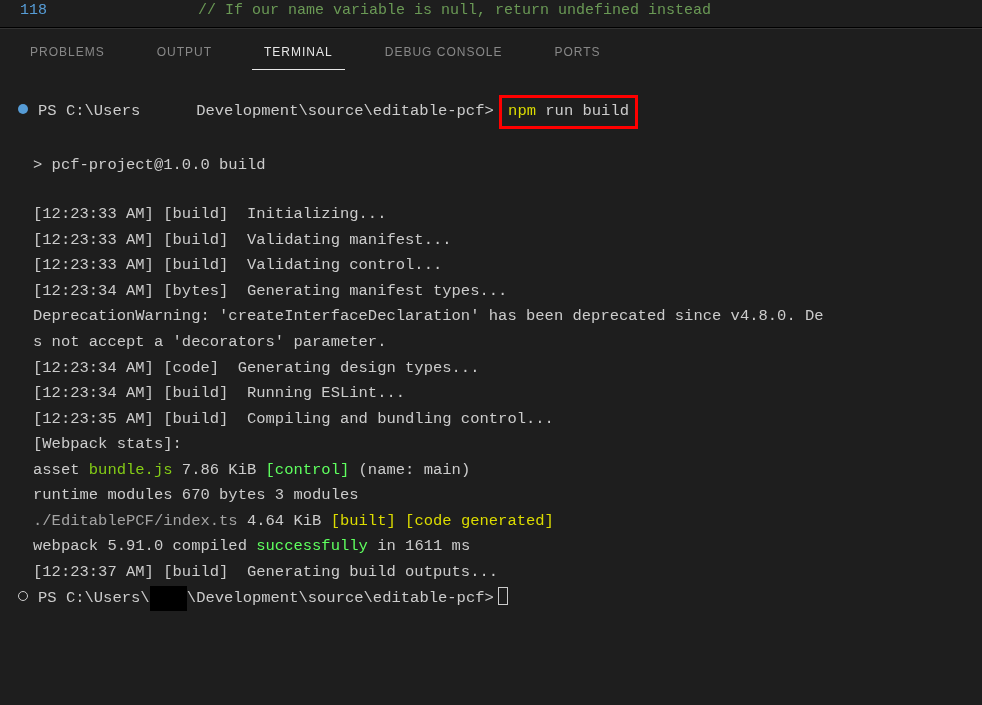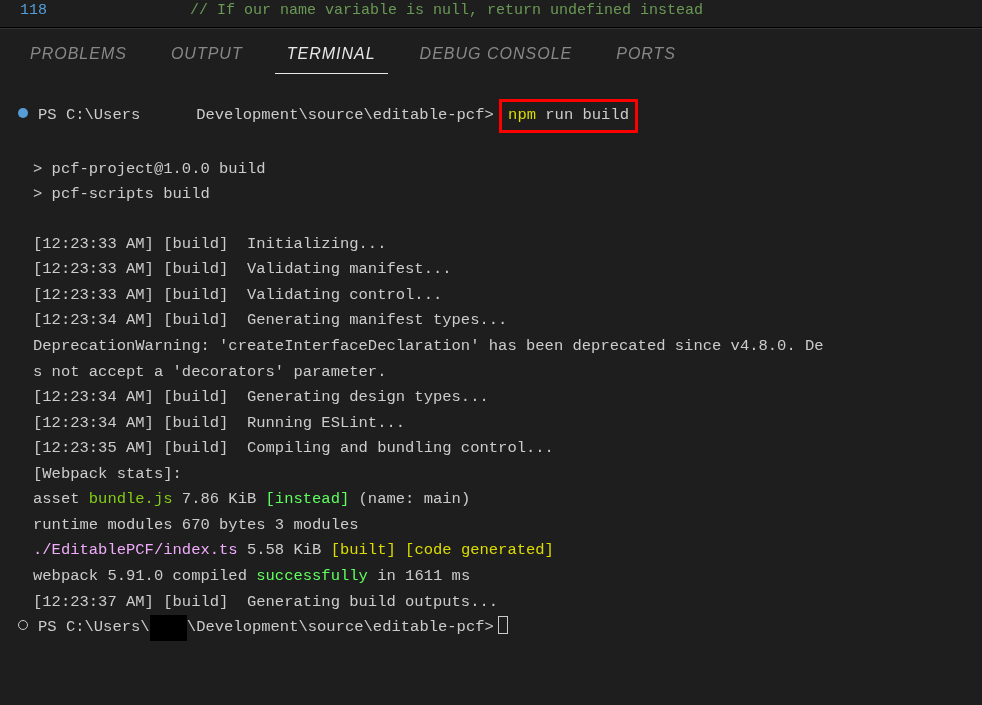--- a/index.html
+++ b/index.html
@@ -1,18 +1,19 @@
 <!DOCTYPE html>
 <html><head>
   <meta charset="utf-8">
   <style>
     * {
       margin: 0;
       padding: 0;
       box-sizing: border-box;
+      gap: 8px;
     }
     body {
       width: 982px;
       height: 705px;
       background: #1e1e1e;
       font-family: 'Consolas', 'Courier New', monospace;
       font-size: 15px;
       color: #cccccc;
       overflow: hidden;
     }
@@ -34,26 +35,25 @@
     }
     .panel-tabs {
       display: flex;
       padding: 10px 18px 0 18px;
       background: #1e1e1e;
       border-top: 1px solid #333;
     }
     .panel-tab {
       padding: 6px 12px 10px 12px;
       margin-right: 20px;
-      font-size: 16px;
+      font-size: 12px;
       font-family: -apple-system, 'Segoe UI', sans-serif;
       color: #888;
       cursor: pointer;
       letter-spacing: 1px;
-      font-style: italic;
     }
     .panel-tab.active {
       color: #e7e7e7;
       border-bottom: 1px solid #e7e7e7;
     }
     .terminal {
       padding: 25px 18px 10px 18px;
       line-height: 1.65;
       font-size: 15.5px;
     }
@@ -81,21 +81,21 @@
       width: 10px;
       height: 10px;
       border: 1.5px solid #cccccc;
       border-radius: 50%;
       margin-right: 10px;
       vertical-align: 1px;
     }
     .yellow { color: #dcdc00; }
     .green { color: #5fff5f; }
     .teal { color: #84cc16; }
-    .dark-teal { color: #f0abfc; }
+    .dark-teal { color: #a3a3a3; }
     .highlight-box {
       border: 3px solid #ff0000;
       padding: 1px 6px;
       display: inline-block;
       margin-left: -4px;
     }
     .cursor-block {
       display: inline-block;
       width: 10px;
       height: 18px;
@@ -122,31 +122,30 @@
   <div class="panel-tab">OUTPUT</div>
   <div class="panel-tab active">TERMINAL</div>
   <div class="panel-tab">DEBUG CONSOLE</div>
   <div class="panel-tab">PORTS</div>
 </div>
 
 <div class="terminal">
   <div class="terminal-line"><span class="bullet-filled"></span><span>PS C:\Users      Development\source\editable-pcf&gt;</span> <span class="highlight-box"><span class="yellow">npm</span><span> run build</span></span></div>
   <div class="blank-line"></div>
   <div class="terminal-line indent">&gt; pcf-project@1.0.0 build</div>
-  <div class="terminal-line indent">&gt; pcf-scripts build</div>
   <div class="blank-line"></div>
   <div class="terminal-line indent">[12:23:33 AM] [build]  Initializing...</div>
   <div class="terminal-line indent">[12:23:33 AM] [build]  Validating manifest...</div>
   <div class="terminal-line indent">[12:23:33 AM] [build]  Validating control...</div>
-  <div class="terminal-line indent">[12:23:34 AM] [build]  Generating manifest types...</div>
+  <div class="terminal-line indent">[12:23:34 AM] [bytes]  Generating manifest types...</div>
   <div class="terminal-line indent">DeprecationWarning: 'createInterfaceDeclaration' has been deprecated since v4.8.0. De</div>
   <div class="terminal-line indent">s not accept a 'decorators' parameter.</div>
-  <div class="terminal-line indent">[12:23:34 AM] [build]  Generating design types...</div>
+  <div class="terminal-line indent">[12:23:34 AM] [code]  Generating design types...</div>
   <div class="terminal-line indent">[12:23:34 AM] [build]  Running ESLint...</div>
   <div class="terminal-line indent">[12:23:35 AM] [build]  Compiling and bundling control...</div>
   <div class="terminal-line indent">[Webpack stats]:</div>
-  <div class="terminal-line indent"><span>asset </span><span class="teal">bundle.js</span><span> 7.86 KiB </span><span class="green">[instead]</span><span> (name: main)</span></div>
+  <div class="terminal-line indent"><span>asset </span><span class="teal">bundle.js</span><span> 7.86 KiB </span><span class="green">[control]</span><span> (name: main)</span></div>
   <div class="terminal-line indent">runtime modules 670 bytes 3 modules</div>
-  <div class="terminal-line indent"><span class="dark-teal">./EditablePCF/index.ts</span><span> 5.58 KiB </span><span class="yellow">[built]</span><span> </span><span class="yellow">[code generated]</span></div>
+  <div class="terminal-line indent"><span class="dark-teal">./EditablePCF/index.ts</span><span> 4.64 KiB </span><span class="yellow">[built]</span><span> </span><span class="yellow">[code generated]</span></div>
   <div class="terminal-line indent"><span>webpack 5.91.0 compiled </span><span class="green">successfully</span><span> in 1611 ms</span></div>
   <div class="terminal-line indent">[12:23:37 AM] [build]  Generating build outputs...</div>
   <div class="terminal-line"><span class="bullet-open"></span><span>PS C:\Users\</span><span class="redact">    </span><span>\Development\source\editable-pcf&gt;</span><span class="cursor-block"></span></div>
 </div>
 
 </body></html>

